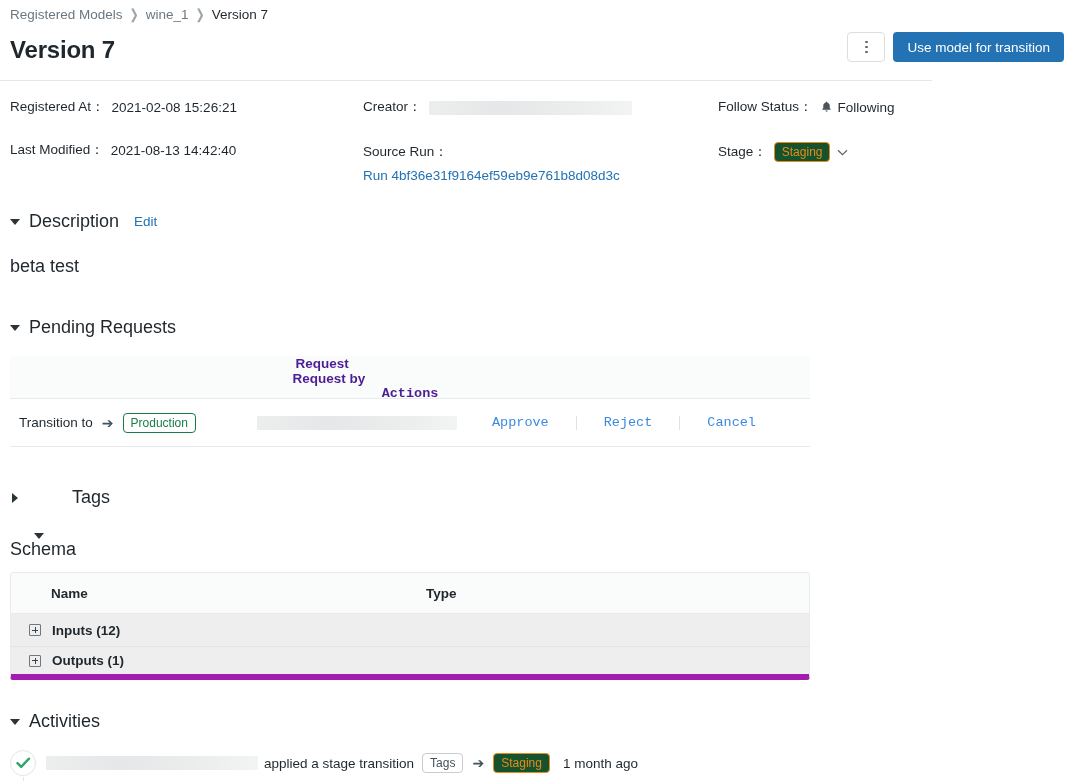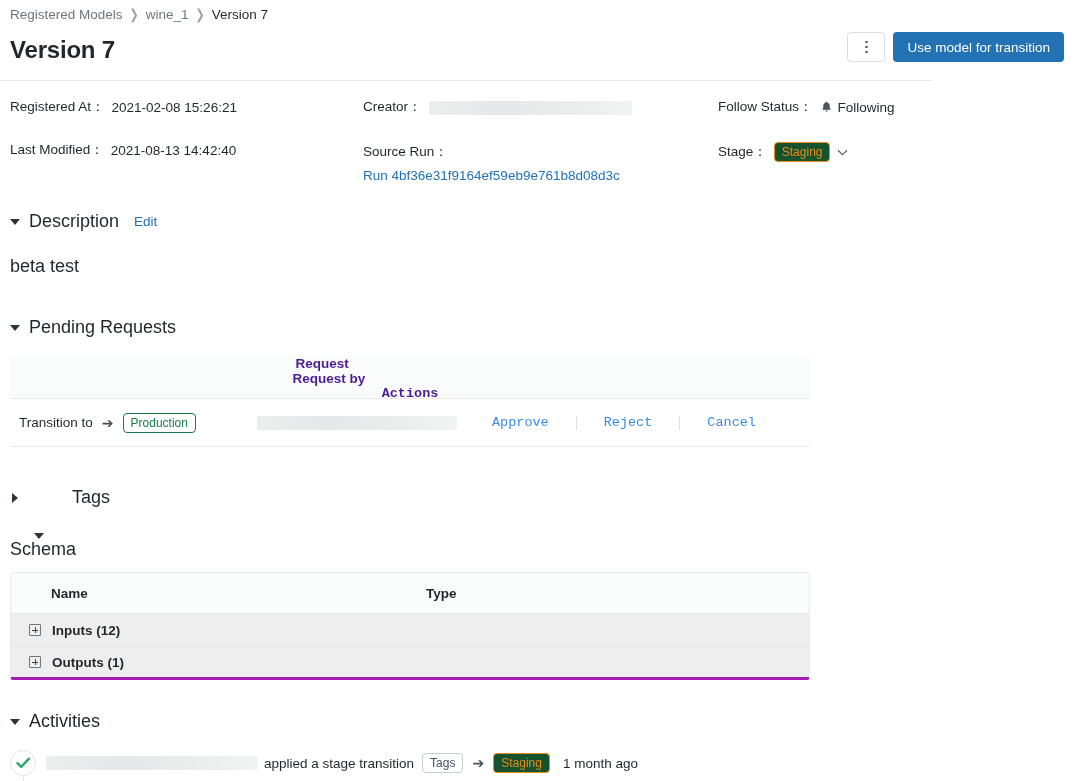--- a/index.html
+++ b/index.html
@@ -199,21 +199,21 @@
   }
   .sch-row {
     display: flex; align-items: center;
     height: 33px;
     background: #eeeeee;
     border-left: 1px solid #e8eaec; border-right: 1px solid #e8eaec;
     border-bottom: 1px solid #e4e4e4;
     cursor: pointer;
     font-weight: bold;
   }
-  .sch-row:last-child { border-bottom: 3px solid #a21caf; border-bottom-left-radius: 3px; border-bottom-right-radius: 3px; }
+  .sch-row:last-child { border-bottom: 6px solid #a21caf; border-bottom-left-radius: 3px; border-bottom-right-radius: 3px; }
   .sch-name { width: 415px; padding-left: 18px; display: flex; align-items: center; }
   .sch-type { flex: 1; }
   .sch-head .sch-name { padding-left: 40px; font-weight: bold; }
   .expand-box {
     width: 12px; height: 12px; flex: none;
     border: 1px solid #6e7880; border-radius: 1px;
     position: relative; margin-right: 11px;
   }
   .expand-box::before, .expand-box::after {
     content: ""; position: absolute; background: #3a444b;

